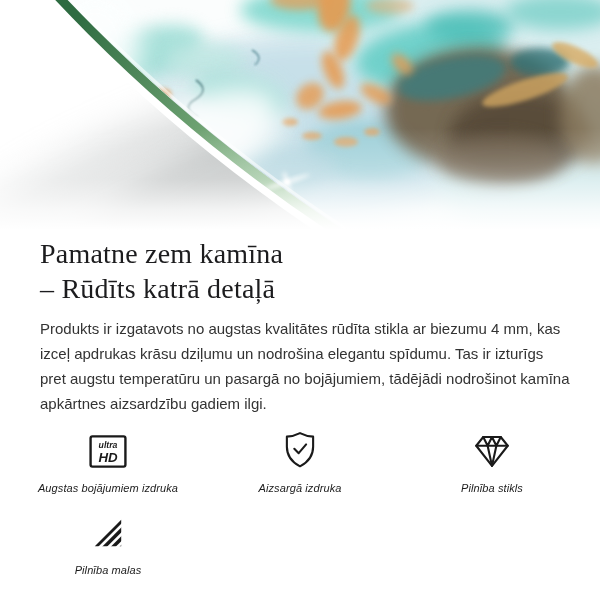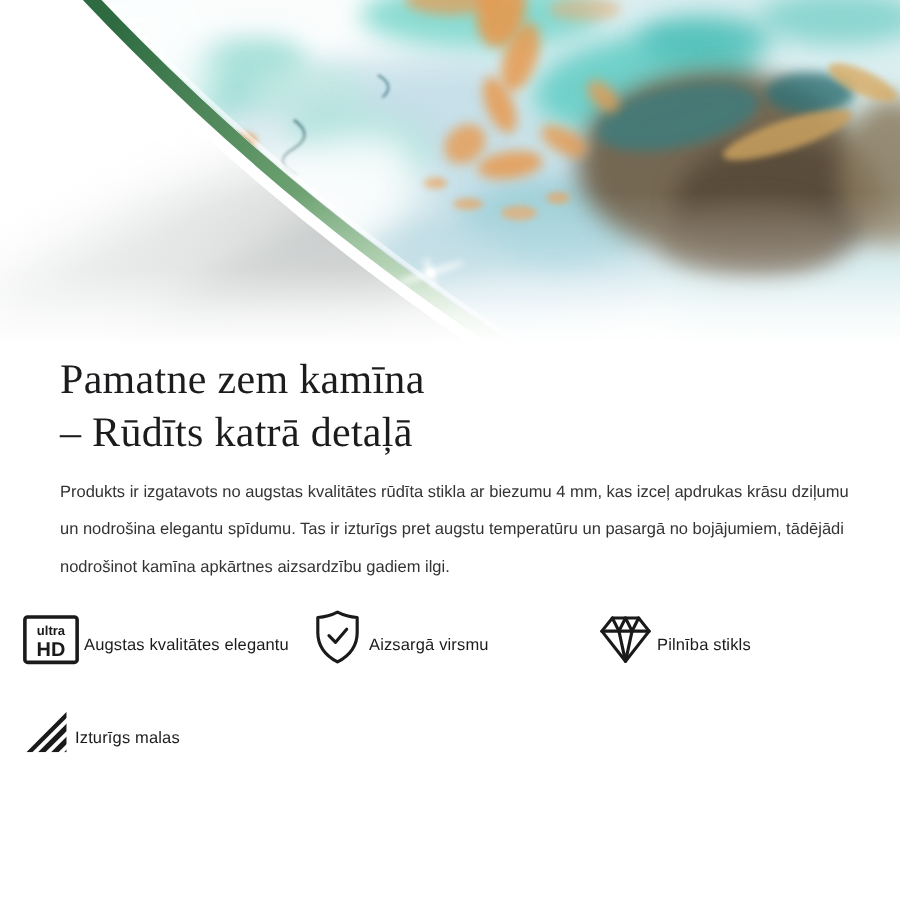--- a/index.html
+++ b/index.html
@@ -12,28 +12,28 @@
   h1.title{
     margin:6px 40px 0 40px;
     font-family:"Liberation Serif",serif;
     font-weight:400;
     font-size:28px;line-height:35px;
     color:#1c1c1e;letter-spacing:.2px;
   }
   h1.title span{display:block;}
   p.desc{
     margin:10px 30px 0 40px;
-    font-size:11px;line-height:25px;color:#333333;
+    font-size:15px;line-height:25px;color:#333333;
     max-width:535px;
   }
   .features{
     display:grid;grid-template-columns:repeat(3,1fr);
     padding:12px 12px 0 12px;row-gap:16px;
   }
-  .feature{display:flex;flex-direction:row;align-items:center;}
+  .feature{display:flex;flex-direction:column;align-items:center;font-style:italic;}
   .feature .iconbox{height:46px;display:flex;align-items:center;justify-content:center;}
   .feature .label{margin-top:8px;font-size:11px;color:#1b1b1b;letter-spacing:.1px;}
   .ic{stroke:#1a1a1a;fill:none;stroke-width:2.4;stroke-linecap:round;stroke-linejoin:round;}
   .ic text{stroke:none;fill:#1a1a1a;font-family:"Liberation Sans",sans-serif;}
 </style>
 </head>
 <body>
 
 <div class="page">
 
@@ -166,31 +166,31 @@
 
 
     <div class="feature">
       <div class="iconbox">
         <svg class="ic" width="44" height="44" viewBox="0 0 48 48">
           <rect x="5" y="8" width="38" height="33" rx="2" stroke-width="2.6"></rect>
           <text x="24" y="21" font-size="9.5" font-weight="700" text-anchor="middle">ultra</text>
           <text x="24" y="36" font-size="14.5" font-weight="700" text-anchor="middle">HD</text>
         </svg>
       </div>
-      <div class="label">Augstas kvalitātes elegantu</div>
+      <div class="label">Augstas bojājumiem izdruka</div>
     </div>
 
     <div class="feature">
       <div class="iconbox">
         <svg class="ic" width="42" height="42" viewBox="0 0 48 48">
           <path d="M24 3.5 C28.5 5.8 33.5 7.2 39 7.6 L39 19 C39 30 32.5 37 24 41.5 C15.5 37 9 30 9 19 L9 7.6 C14.5 7.2 19.5 5.8 24 3.5 Z"></path>
           <path d="M17.5 21.5 L22.5 26.5 L31 16.5"></path>
         </svg>
       </div>
-      <div class="label">Aizsargā virsmu</div>
+      <div class="label">Aizsargā izdruka</div>
     </div>
 
     <div class="feature">
       <div class="iconbox">
         <svg class="ic" width="42" height="42" viewBox="0 0 48 48" stroke-width="2.2">
           <path d="M14 8 L34 8 L42 18 L24 41 L6 18 Z"></path>
           <path d="M6 18 L42 18"></path>
           <path d="M14 8 L19 18 L24 8 L29 18 L34 8"></path>
           <path d="M19 18 L24 41 L29 18"></path>
         </svg>
@@ -202,18 +202,18 @@
       <div class="iconbox">
         <svg width="38" height="38" viewBox="0 0 48 48">
           <g clip-path="url(#triClip)" stroke="#1a1a1a" stroke-width="4.4">
             <line x1="5" y1="45" x2="45" y2="5"></line>
             <line x1="16" y1="45" x2="45" y2="16"></line>
             <line x1="27" y1="45" x2="45" y2="27"></line>
             <line x1="38" y1="45" x2="45" y2="38"></line>
           </g>
         </svg>
       </div>
-      <div class="label">Izturīgs malas</div>
+      <div class="label">Pilnība malas</div>
     </div>
 
 
   </div>
 </div>
 
 </body></html>

